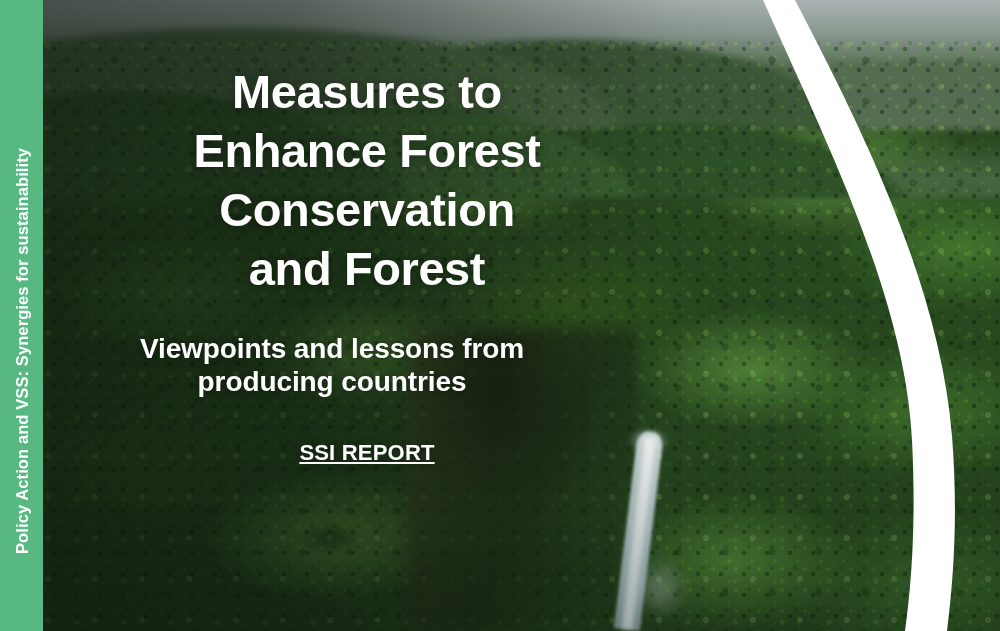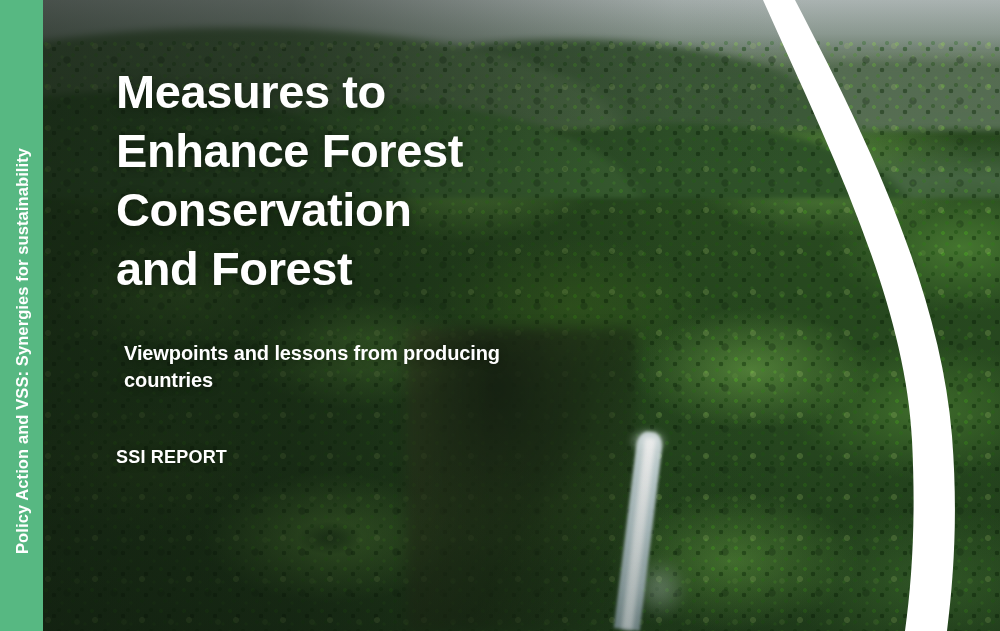--- a/index.html
+++ b/index.html
@@ -219,52 +219,54 @@
     color: #ffffff;
     font-size: 16.5px;
     font-weight: 700;
     letter-spacing: 0.1px;
     font-family: "Liberation Sans", sans-serif;
   }
 
   
   .textblock {
     position: absolute;
-    left: 116px;
+    left: 132px;
     top: 62px;
     width: 470px;
     color: #ffffff;
+    text-align: center;
   }
   .title {
     margin: 0;
     font-size: 47px;
     line-height: 59px;
     font-weight: 700;
     letter-spacing: -0.4px;
     font-family: "Liberation Sans", sans-serif;
     text-shadow: 0 1px 10px rgba(0,0,0,0.35);
   }
   .subtitle {
-    margin: 8px;
+    margin: 0;
     padding-top: 34px;
-    font-size: 20px;
-    line-height: 27px;
+    font-size: 28px;
+    line-height: 33px;
     font-weight: 700;
     letter-spacing: -0.1px;
     max-width: 400px;
     text-shadow: 0 1px 8px rgba(0,0,0,0.35);
   }
   .report-label {
     margin: 0;
     padding-top: 42px;
-    font-size: 18px;
+    font-size: 22px;
     line-height: 26px;
     font-weight: 700;
     letter-spacing: 0.2px;
     text-shadow: 0 1px 8px rgba(0,0,0,0.35);
+    text-decoration: underline;
   }
 </style>
 </head>
 <body>
 
 <div class="cover">
 
   <div class="photo">
     <div class="canopy"></div>
     <div class="sky"></div>

